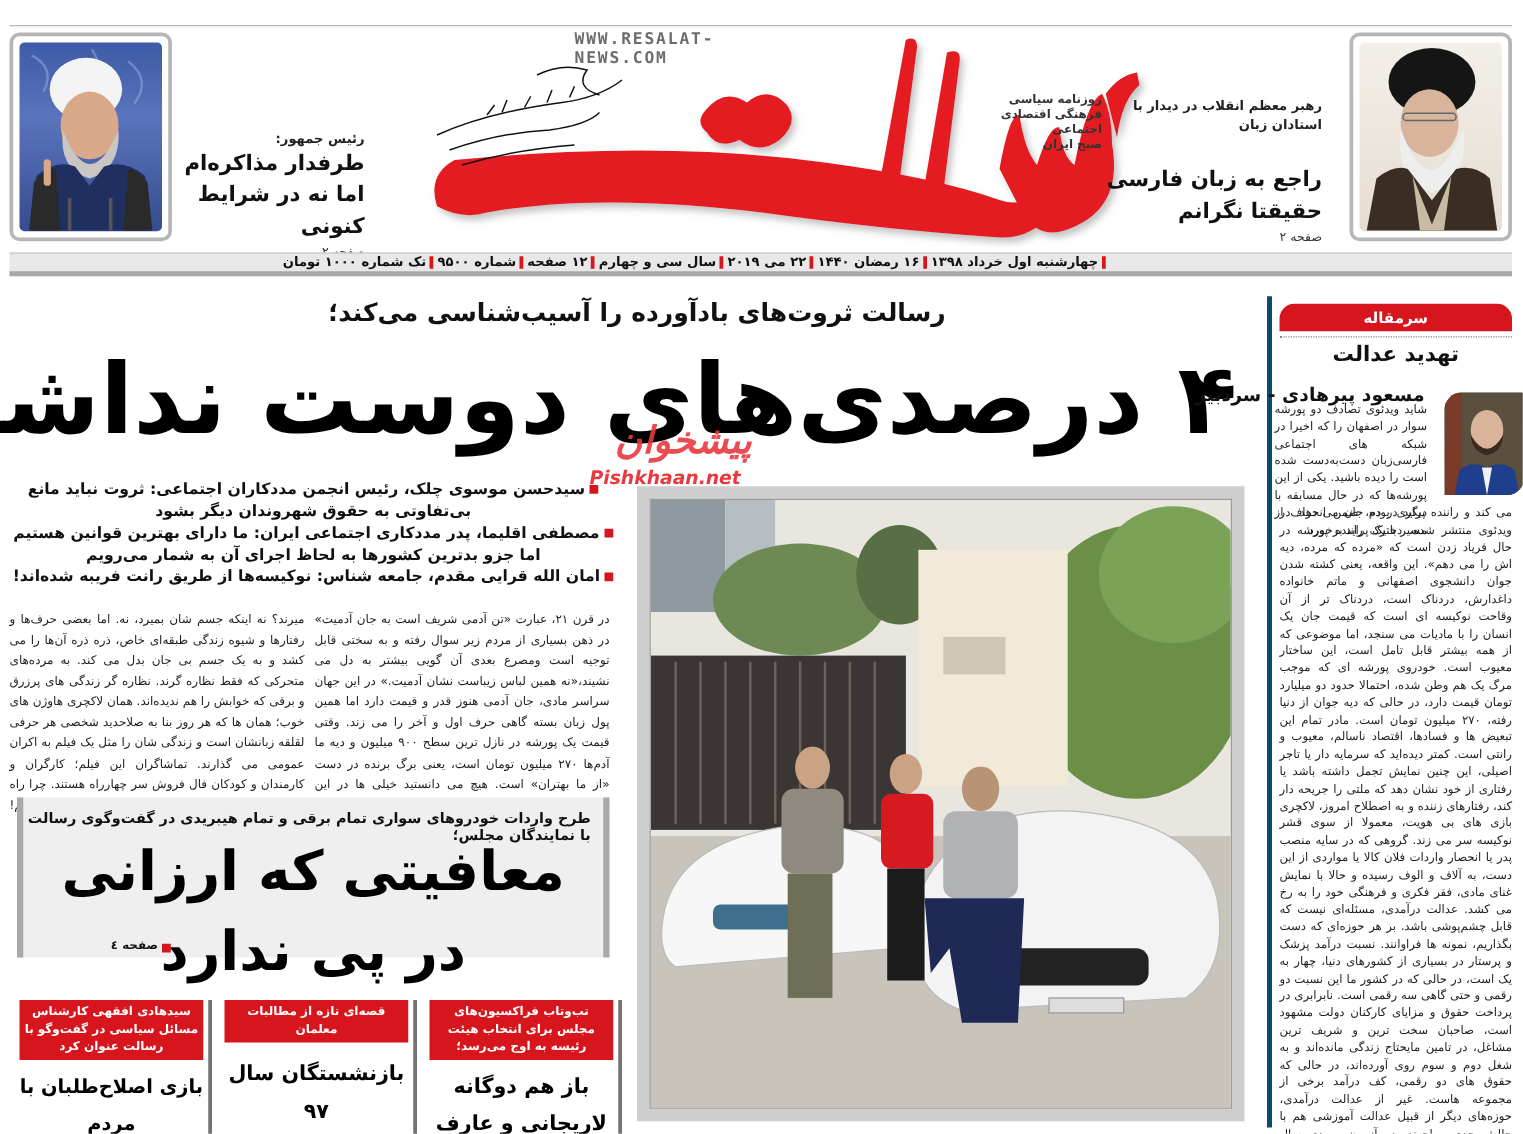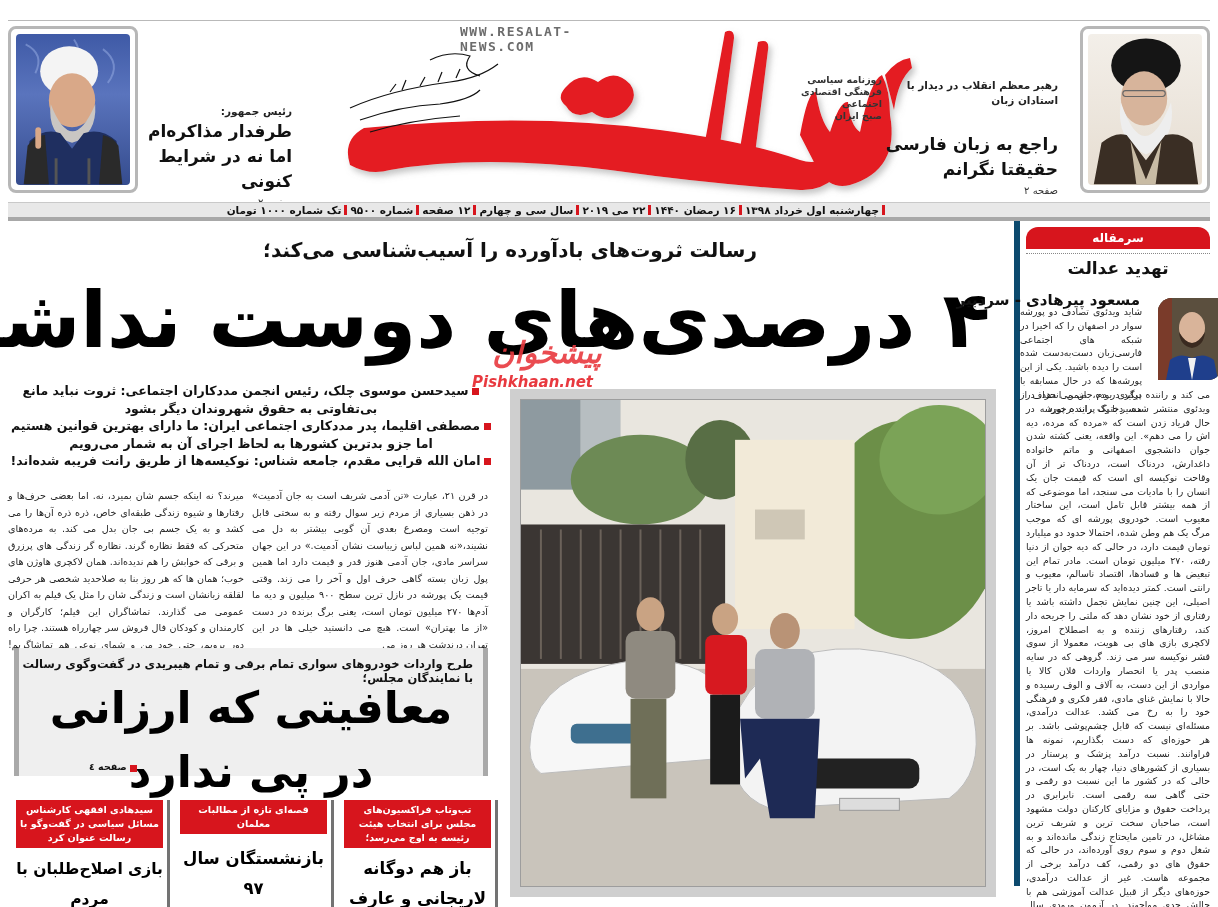--- a/index.html
+++ b/index.html
@@ -46,41 +46,41 @@
   .bsq { display: inline-block; width: 7px; height: 7px; background: #d7151d; margin-left: 4px; vertical-align: middle; }
 
   
   .col-text { font-size: 9.6px; line-height: 16.5px; color: #1e1e1e; text-align: justify; direction: rtl; }
   .col-a { left: 8px; top: 488px; width: 236px; }
   .col-b { left: 252px; top: 488px; width: 236px; }
   .continue { color: #d7151d; font-weight: bold; }
   .col-rule { background: #cfcfcf; height: 4px; }
 
   
-  .box-story { left: 14px; top: 638px; width: 474px; height: 128px; background: #efefef; border-left: 5px solid #a9a9a9; border-right: 5px solid #a9a9a9; margin-top: 10px; }
+  .box-story { left: 14px; top: 638px; width: 474px; height: 128px; background: #efefef; border-left: 5px solid #a9a9a9; border-right: 5px solid #a9a9a9; }
   .box-kicker { position: absolute; right: 10px; top: 9px; font-size: 11.5px; font-weight: bold; color: #111; }
   .box-head { position: absolute; left: 0; right: 0; top: 28px; text-align: center; font-size: 44px; font-weight: 900; line-height: 64px; color: #000; letter-spacing: -1px; }
   .box-page { position: absolute; left: 70px; bottom: 4px; font-size: 9.5px; font-weight: bold; color: #111; display: flex; align-items: flex-end; gap: 3px; }
   .rsq { display: inline-block; width: 7px; height: 7px; background: #d7151d; }
 
   
   .teaser { top: 776px; width: 158px; height: 128px; border-right: 3px solid #737373; margin-top: 24px; }
   .teaser .tag { background: #d7151d; color: #fff; font-size: 9.6px; font-weight: bold; text-align: center; line-height: 14px; padding: 3px 4px; margin: 0 4px 0 4px; }
   .teaser .thead { font-size: 16.5px; font-weight: 900; text-align: center; line-height: 30px; margin-top: 6px; color: #000; }
   .teaser .tpage { font-size: 9.5px; font-weight: bold; text-align: right; margin: 2px 6px 0 0; display: flex; flex-direction: row; align-items: center; gap: 3px; justify-content: flex-start; }
   .t1 { left: 340px; }
   .t2 { left: 176px; }
   .t3 { left: 12px; }
 
   
   .photo-frame { left: 510px; top: 389px; width: 486px; height: 508px; background: #cfcfcf; padding: 10px; }
   .photo { width: 100%; height: 100%; background: #ddd; position: relative; overflow: hidden; border: 1px solid #9d9d9d; }
 
   
-  .editorial { left: 1014px; top: 221px; width: 200px; height: 665px; border-left: 6px solid #0c4a6e; }
+  .editorial { left: 1014px; top: 237px; width: 200px; height: 665px; border-left: 4px solid #0c4a6e; }
   .ed-tag { position: absolute; left: 6px; right: 4px; top: 6px; height: 22px; background: #d7151d; border-radius: 12px 12px 0 0; color: #fff; font-size: 12px; font-weight: bold; text-align: center; line-height: 22px; }
   .ed-dots { position: absolute; left: 6px; right: 4px; top: 32px; border-top: 1px dotted #888; }
   .ed-title { position: absolute; left: 6px; right: 4px; top: 37px; text-align: center; font-size: 17px; font-weight: bold; color: #111; }
   .ed-author { position: absolute; right: 74px; top: 70px; font-size: 15px; font-weight: bold; color: #111; white-space: nowrap; }
   .ed-photo { position: absolute; left: 138px; top: 77px; width: 64px; height: 82px; border-radius: 14px 0 14px 0; overflow: hidden; background: linear-gradient(180deg,#4a4237 0%, #8c7d65 100%); }
   .ed-body-1 { position: absolute; right: 72px; top: 84px; width: 122px; font-size: 9.4px; line-height: 13.8px; text-align: justify; color: #1e1e1e; }
   .ed-body-2 { position: absolute; left: 6px; right: 4px; top: 167px; font-size: 9.4px; line-height: 13.8px; text-align: justify; color: #1e1e1e; }
 </style>
 </head>
 <body>

